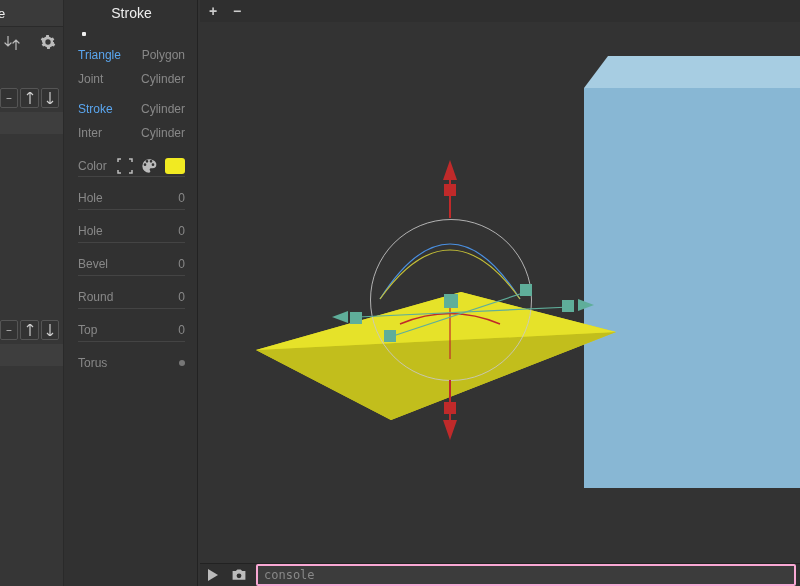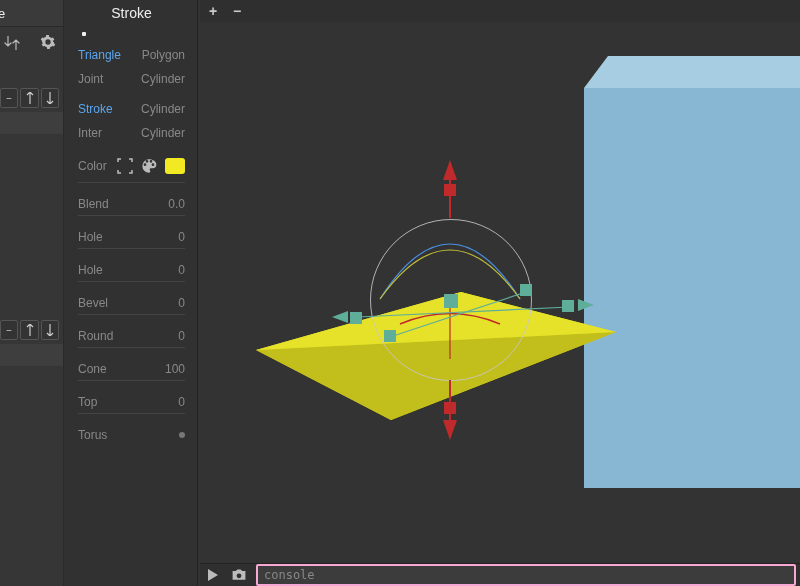--- a/index.html
+++ b/index.html
@@ -113,21 +113,20 @@
   }
   .radio-row.group-gap { margin-bottom:16px;gap:12px; }
   .radio-item { cursor:pointer; }
   .radio-item.active { color:#5aa6ef; }
 
   .color-row {
     display:flex;
     align-items:center;
     justify-content:space-between;
     margin-top:8px;
-    margin-bottom:6px;
     height:20px;
   }
   .color-label { font-size:12px; color:#888; }
   .color-icons { display:flex; align-items:center; gap:8px; }
   .color-icon { width:16px; height:16px; display:flex; align-items:center; justify-content:center; }
   .color-icon svg { display:block; }
   .swatch {
     width:20px; height:16px;
     border-radius:3px;
   }
@@ -331,27 +330,20 @@
             <path d="M12 2a10 10 0 000 20c1.1 0 2-.9 2-2 0-.5-.2-1-.5-1.3-.3-.4-.5-.8-.5-1.3 0-1.1.9-2 2-2h2.3A5.7 5.7 0 0023 9.7C23 5.5 18.1 2 12 2zM6 12a2 2 0 110-4 2 2 0 010 4zm3-5a2 2 0 110-4 2 2 0 010 4zm6 0a2 2 0 110-4 2 2 0 010 4zm3 5a2 2 0 110-4 2 2 0 010 4z"></path>
           </svg>
       </span>
       <span class="swatch" style="background:#f1ea22;"></span>
     </span>
   </div>
   <div class="param-line"></div>
 
   <div class="param-block">
     <div class="param-row">
-      <span>Blend</span>
-      <span>0.0</span>
-    </div>
-    <div class="param-line"></div>
-  </div>
-  <div class="param-block">
-    <div class="param-row">
       <span>Hole</span>
       <span>0</span>
     </div>
     <div class="param-line"></div>
   </div>
   <div class="param-block">
     <div class="param-row">
       <span>Hole</span>
       <span>0</span>
     </div>
@@ -361,27 +353,20 @@
     <div class="param-row">
       <span>Bevel</span>
       <span>0</span>
     </div>
     <div class="param-line"></div>
   </div>
   <div class="param-block">
     <div class="param-row">
       <span>Round</span>
       <span>0</span>
-    </div>
-    <div class="param-line"></div>
-  </div>
-  <div class="param-block">
-    <div class="param-row">
-      <span>Cone</span>
-      <span>100</span>
     </div>
     <div class="param-line"></div>
   </div>
   <div class="param-block">
     <div class="param-row">
       <span>Top</span>
       <span>0</span>
     </div>
     <div class="param-line"></div>
   </div>

